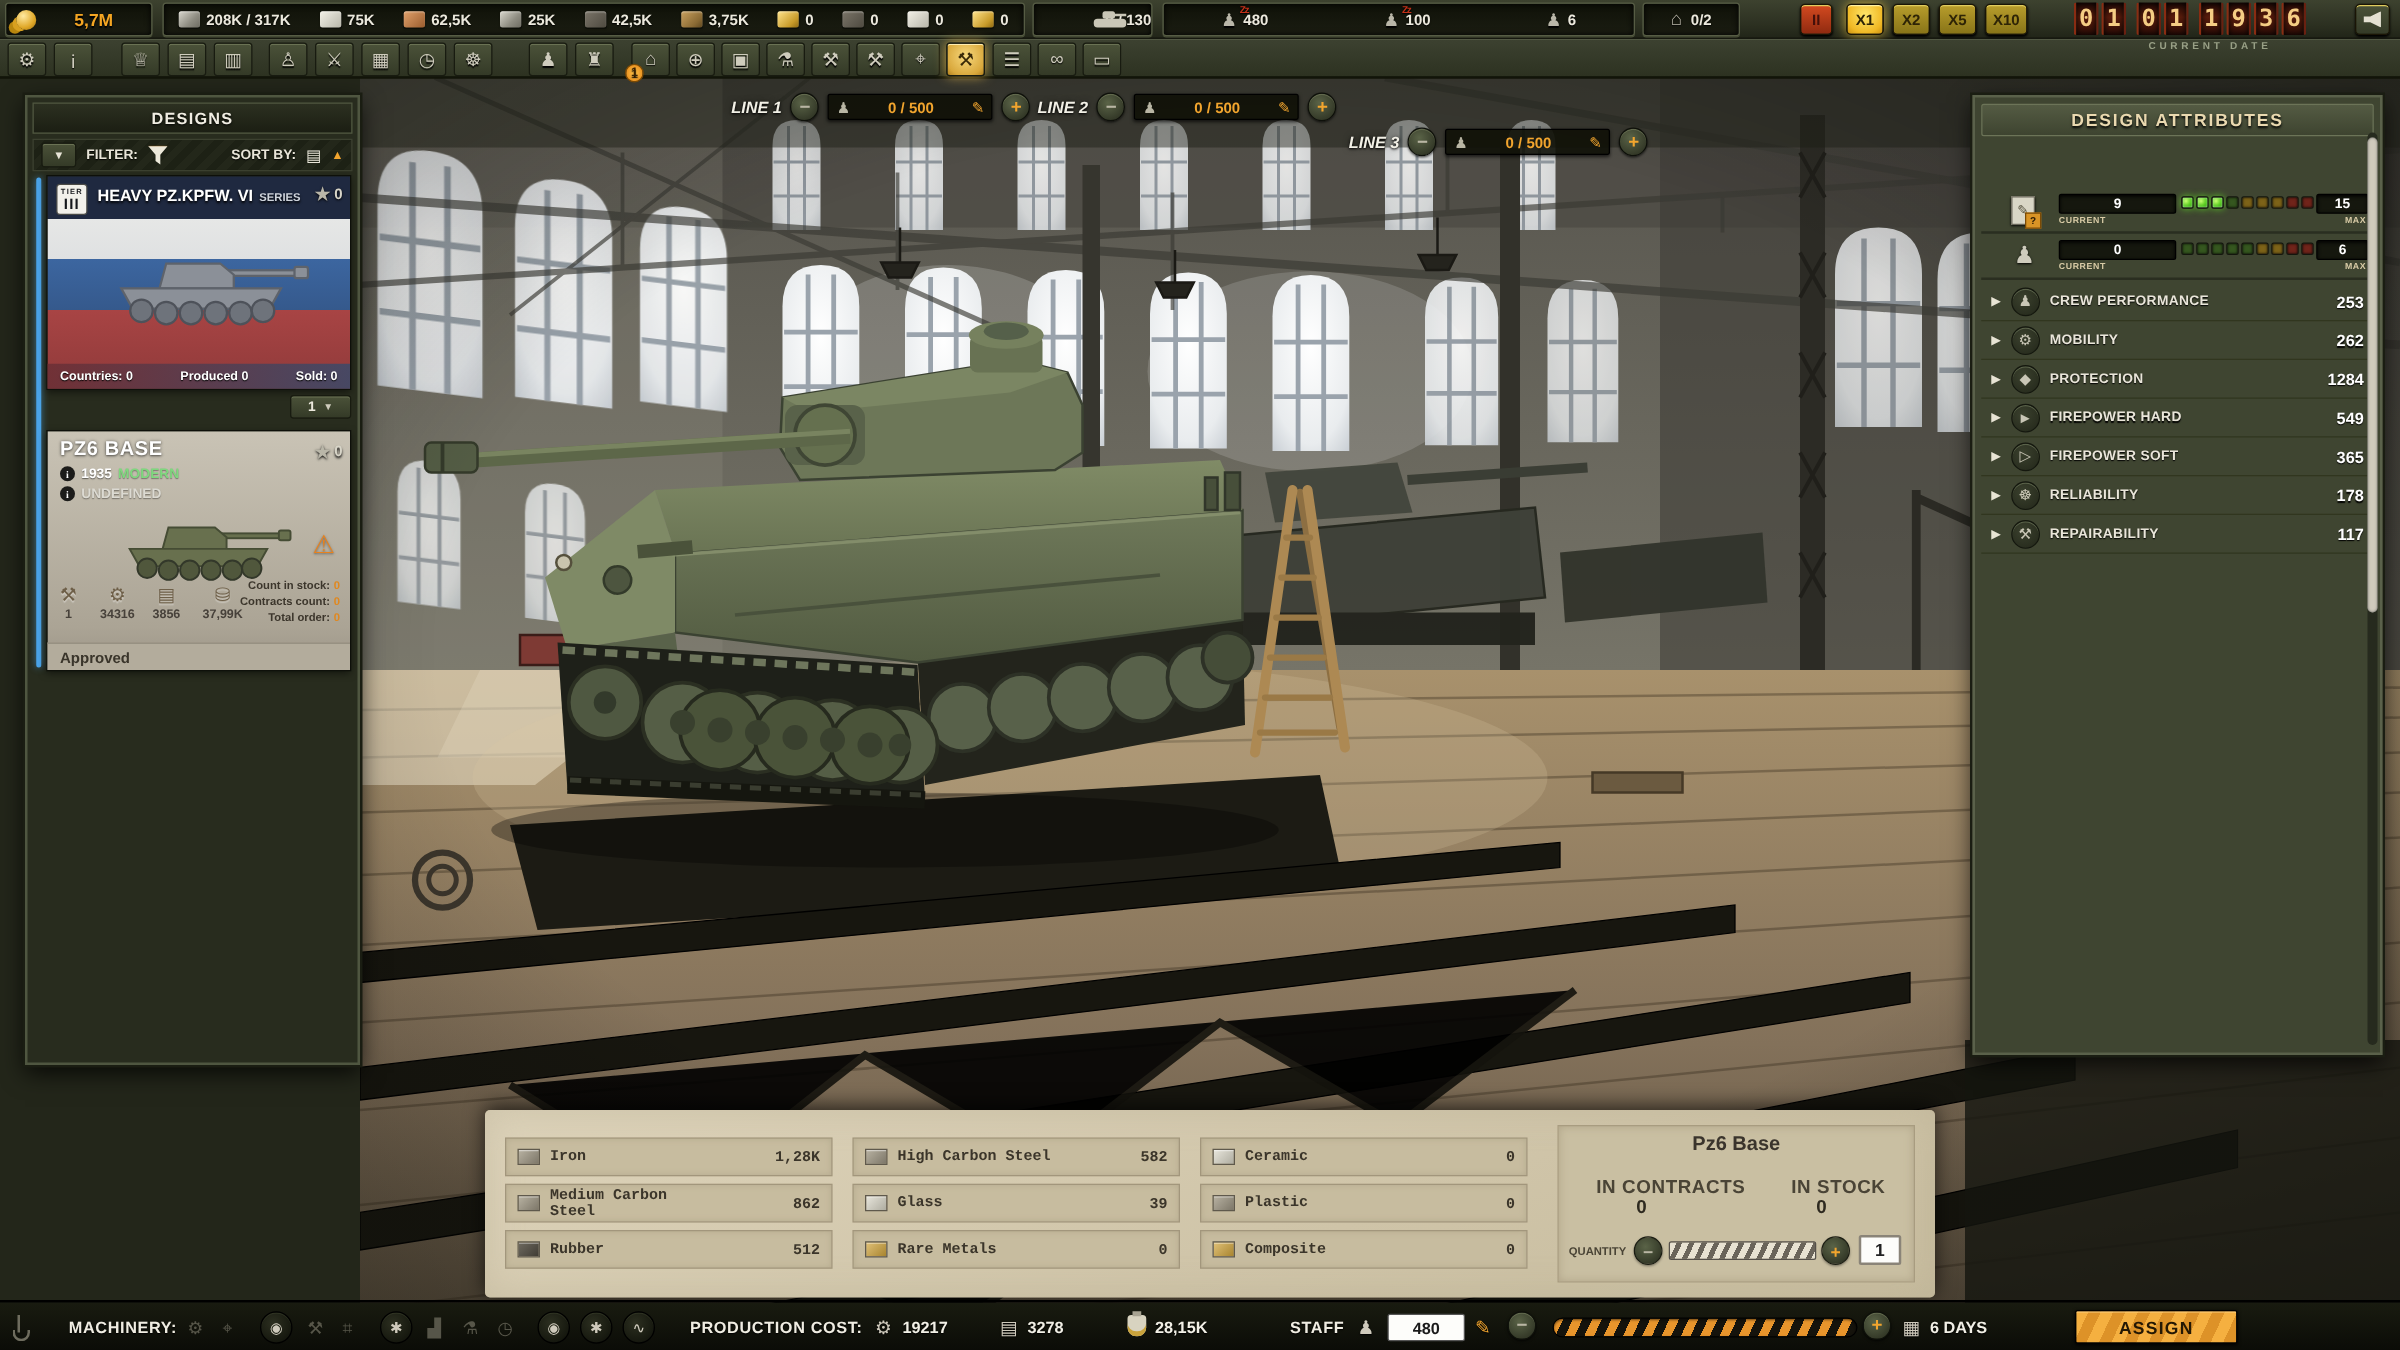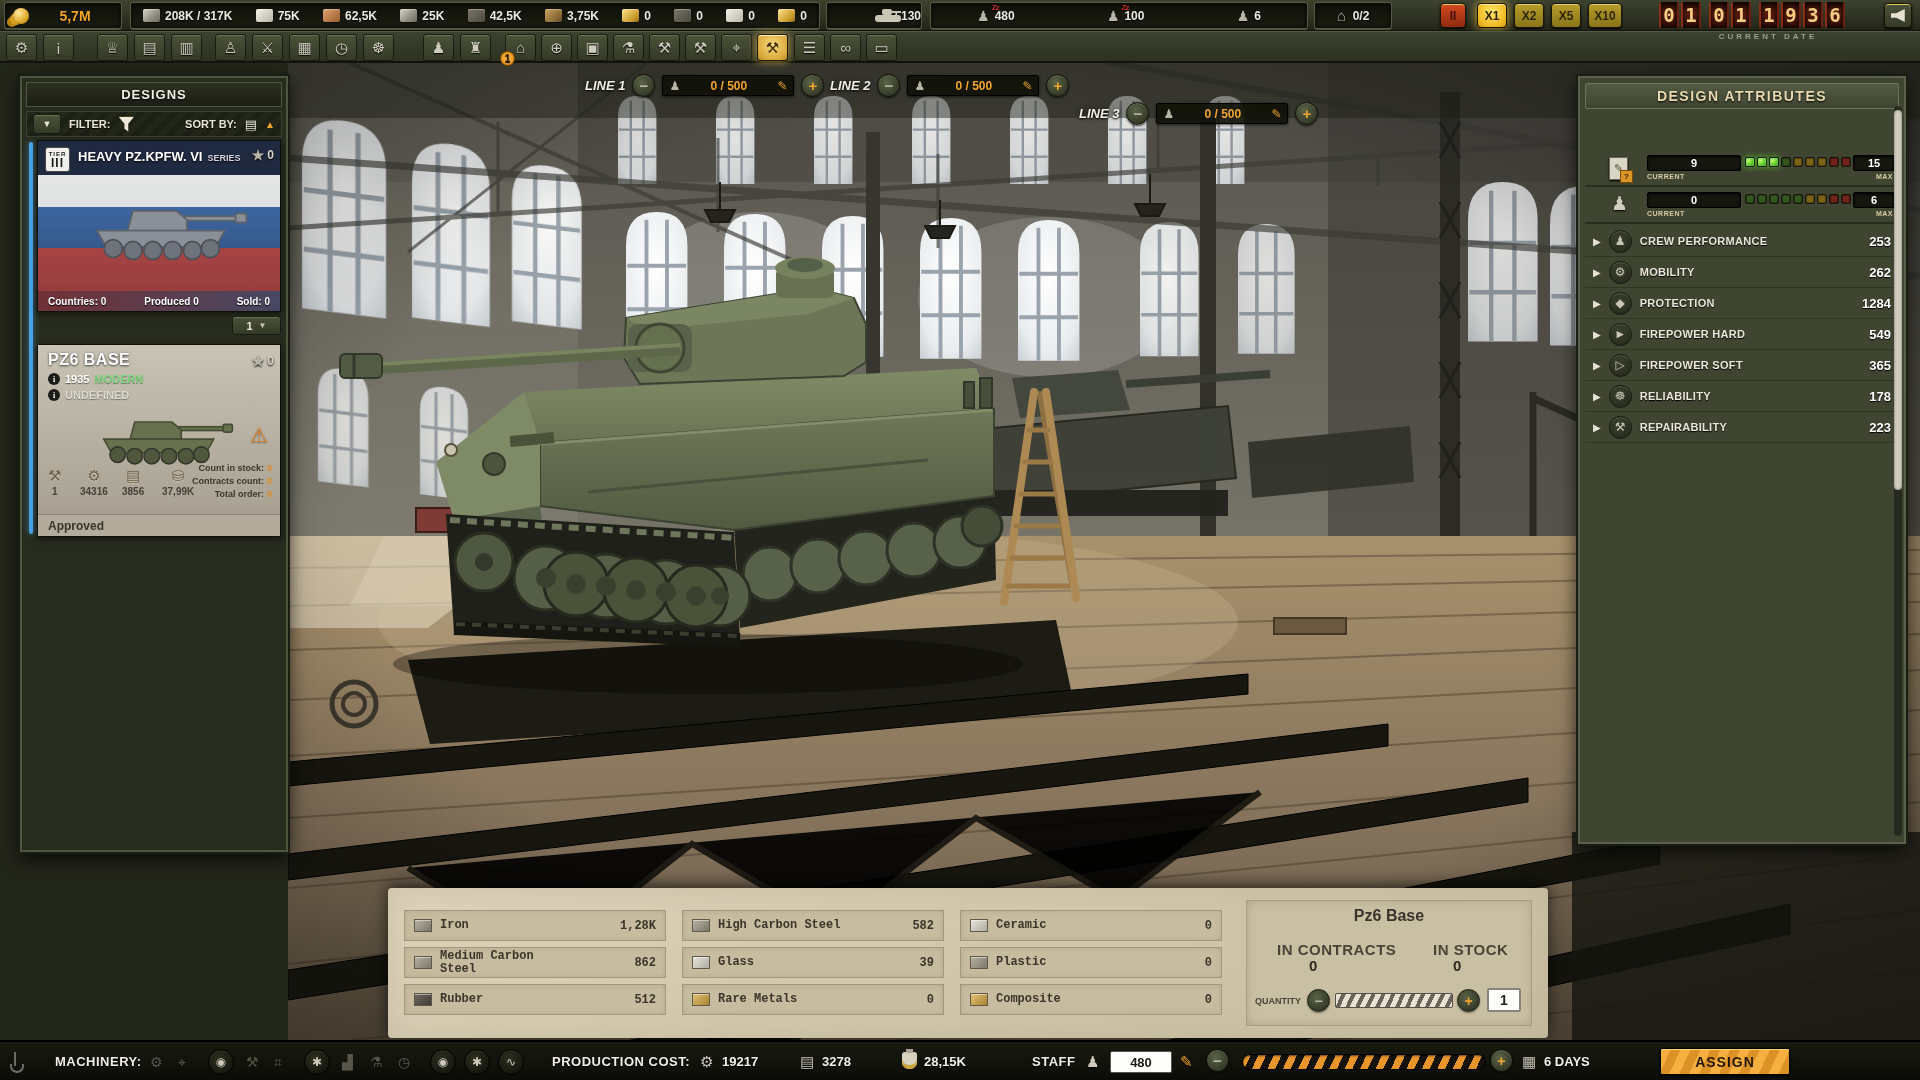--- a/index.html
+++ b/index.html
@@ -887,21 +887,21 @@
     <div class="arow" style="top:303px;">
       <span class="tri">▶</span>
       <span class="aico">☸</span>
       <span class="alab">RELIABILITY</span>
       <span class="aval">178</span>
     </div>
     <div class="arow" style="top:334px;">
       <span class="tri">▶</span>
       <span class="aico">⚒</span>
       <span class="alab">REPAIRABILITY</span>
-      <span class="aval">223</span>
+      <span class="aval">117</span>
     </div>
     <div class="scrolltrack"></div>
     <div class="scrollthumb"></div>
   </div>
 
   <div class="paper">
     <div class="mat-row" style="left:16px;top:22px;">
       <span class="mico"></span>
       <span class="mname">Iron</span>
       <span class="mval">1,28K</span>

